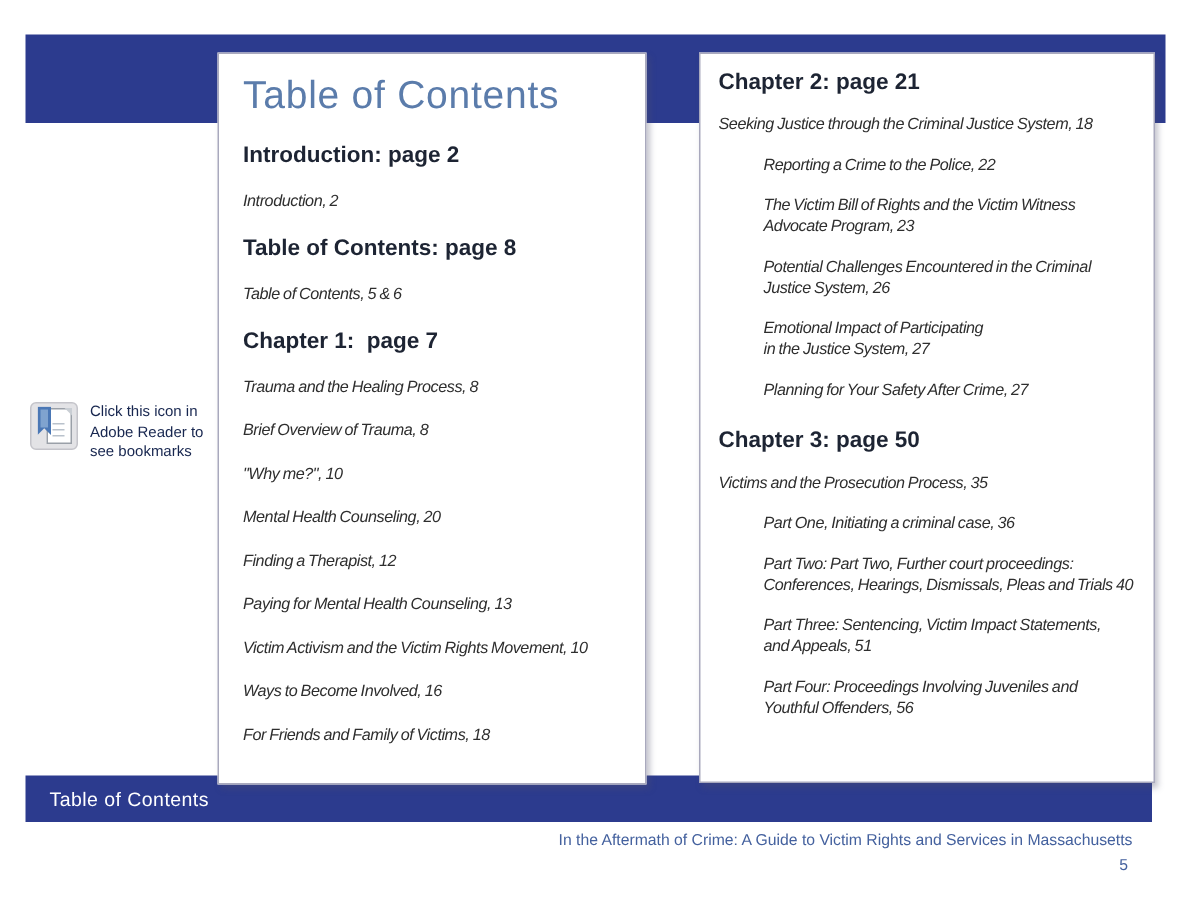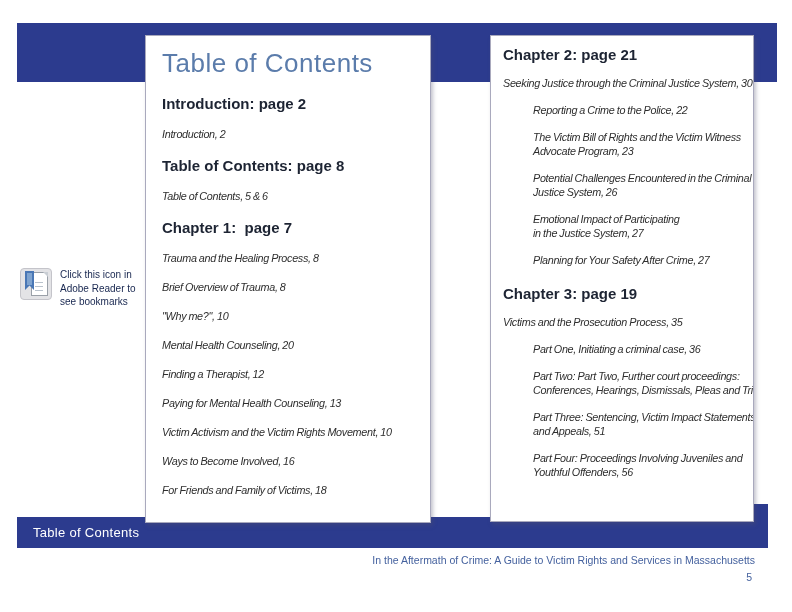--- a/index.html
+++ b/index.html
@@ -9,21 +9,21 @@
   }
   .band-top{position:absolute;left:17px;top:23px;width:760px;height:59px;background:#2c3b8e;z-index:1;}
   .accent-block{position:absolute;left:750px;top:504px;width:18px;height:16px;background:#2c3b8e;z-index:1;}
   .band-bottom{position:absolute;left:17px;top:517px;width:751px;height:31px;background:#2c3b8e;z-index:1;
     display:flex;align-items:center;}
   .bar-label{color:#ffffff;font-size:13px;padding-left:16px;letter-spacing:0.3px;}
 
   .panel{position:absolute;top:35px;background:#ffffff;border:1px solid #a9a9bd;
     box-shadow:2px 3px 4px rgba(80,80,110,0.35);z-index:3;box-sizing:border-box;overflow:hidden;}
   .panel-left{left:145px;width:286px;height:488px;padding:10px 14px 0 16px;}
-  .panel-right{left:466px;width:264px;height:487px;padding:10px 10px 0 12px;margin-left:24px;}
+  .panel-right{left:466px;width:304px;height:487px;padding:10px 10px 0 12px;}
 
   .panel-title{font-size:26px;font-weight:300;color:#5b7cab;letter-spacing:0.5px;margin:2px 0 12px 0;}
 
   .toc-heading{font-size:15px;font-weight:bold;color:#1d2433;margin:16px 0 0 0;white-space:pre;}
   .panel-right .toc-heading{margin-top:0;}
   .panel-right .toc-heading.later{margin-top:18px;}
   .toc-entry{font-size:10.8px;font-style:italic;color:#2e2e2e;line-height:14px;margin:15px 0 0 0;
     white-space:pre;letter-spacing:-0.3px;word-spacing:-0.5px;}
   .panel-right .toc-entry{margin-top:13px;}
   .indent-1{}
@@ -66,31 +66,31 @@
   <div class="toc-entry indent-1">Mental Health Counseling, 20</div>
   <div class="toc-entry indent-1">Finding a Therapist, 12</div>
   <div class="toc-entry indent-1">Paying for Mental Health Counseling, 13</div>
   <div class="toc-entry indent-1">Victim Activism and the Victim Rights Movement, 10</div>
   <div class="toc-entry indent-1">Ways to Become Involved, 16</div>
   <div class="toc-entry indent-1">For Friends and Family of Victims, 18</div>
 </div>
 
 <div class="panel panel-right">
   <div class="toc-heading">Chapter 2: page 21</div>
-  <div class="toc-entry">Seeking Justice through the Criminal Justice System, 30</div>
+  <div class="toc-entry">Seeking Justice through the Criminal Justice System, 18</div>
   <div class="toc-entry indent-1">Reporting a Crime to the Police, 22</div>
   <div class="toc-entry indent-1">The Victim Bill of Rights and the Victim Witness
 Advocate Program, 23</div>
   <div class="toc-entry indent-1">Potential Challenges Encountered in the Criminal
 Justice System, 26</div>
   <div class="toc-entry indent-1">Emotional Impact of Participating
 in the Justice System, 27</div>
   <div class="toc-entry indent-1">Planning for Your Safety After Crime, 27</div>
 
-  <div class="toc-heading later">Chapter 3: page 19</div>
+  <div class="toc-heading later">Chapter 3: page 50</div>
   <div class="toc-entry">Victims and the Prosecution Process, 35</div>
   <div class="toc-entry indent-1">Part One, Initiating a criminal case, 36</div>
   <div class="toc-entry indent-1">Part Two: Part Two, Further court proceedings:
 Conferences, Hearings, Dismissals, Pleas and Trials 40</div>
   <div class="toc-entry indent-1">Part Three: Sentencing, Victim Impact Statements,
 and Appeals, 51</div>
   <div class="toc-entry indent-1">Part Four: Proceedings Involving Juveniles and
 Youthful Offenders, 56</div>
 </div>
 

